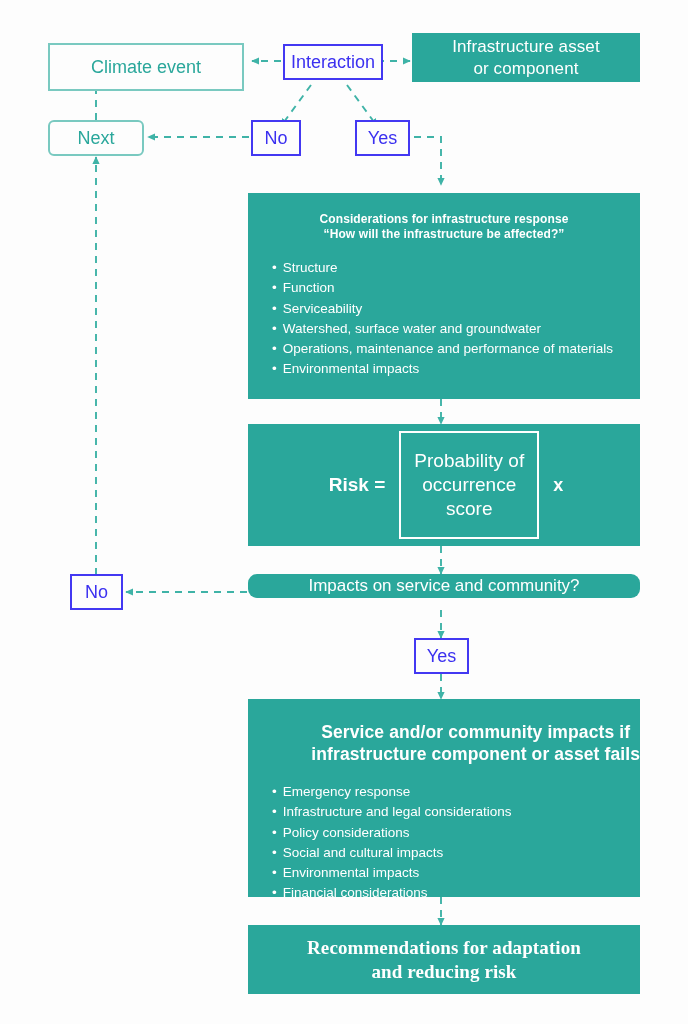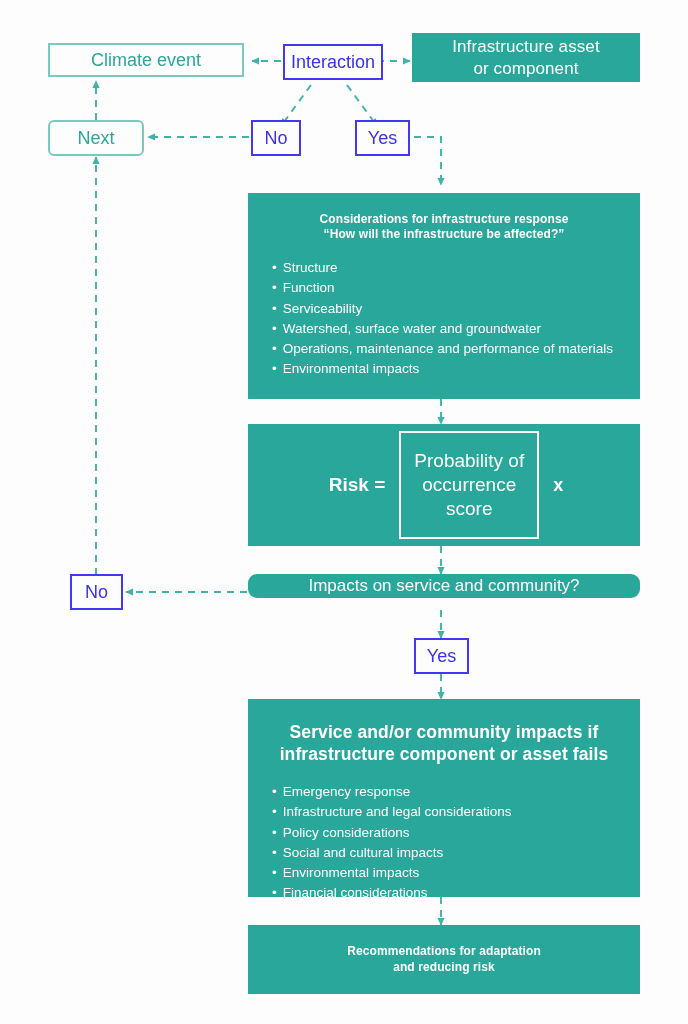--- a/index.html
+++ b/index.html
@@ -143,21 +143,21 @@
       <path d="M441,610 L441,638"></path>
 
       <path d="M247,592 L126,592"></path>
 
       <path d="M441,674 L441,699"></path>
 
       <path d="M441,897 L441,925"></path>
     </g>
   </svg>
 
-  <div class="node tealbox" style="left:48px; top:43px; width:196px; height:34px; font-size:18px;">
+  <div class="node tealbox" style="left:48px; top:43px; width:196px; height:48px; font-size:18px;">
     <span>Climate event</span>
   </div>
 
   <div class="node bluebox" style="left:283px; top:44px; width:100px; height:36px; font-size:18px;">
     <span>Interaction</span>
   </div>
 
   <div class="node panel" style="left:412px; top:33px; width:228px; height:49px;">
     <div class="panel-title" style="font-size:17px; font-weight:normal;">
       <div>Infrastructure asset</div>
@@ -211,35 +211,35 @@
   </div>
 
   <div class="node bluebox" style="left:70px; top:574px; width:53px; height:36px; font-size:18px;">
     <span>No</span>
   </div>
 
   <div class="node bluebox" style="left:414px; top:638px; width:55px; height:36px; font-size:18px;">
     <span>Yes</span>
   </div>
 
-  <div class="node panel" style="left:248px; top:699px; width:392px; height:198px; justify-content:flex-start; padding-top:22px;">
+  <div class="node panel" style="left:248px; top:699px; width:392px; height:198px; justify-content:flex-start; padding-top:22px;align-items:flex-end;">
     <div class="panel-title" style="font-size:17.5px;">
       <div>Service and/or community impacts if</div>
       <div>infrastructure component or asset fails</div>
     </div>
     <ul class="bullets" id="service-impacts-bullets" style="font-size:13.5px; margin-top:17px; padding-left:24px;">
         <li>Emergency response</li>
         <li>Infrastructure and legal considerations</li>
         <li>Policy considerations</li>
         <li>Social and cultural impacts</li>
         <li>Environmental impacts</li>
         <li>Financial considerations</li>
       </ul>
   </div>
 
   <div class="node panel" style="left:248px; top:925px; width:392px; height:69px;">
-    <div class="panel-title" style="font-size:12px;">
+    <div class="panel-title" style="font-size:19px;font-family:Liberation Serif, serif;">
       <div>Recommendations for adaptation</div>
       <div>and reducing risk</div>
     </div>
   </div>
 
 </div>
 
 </body></html>

